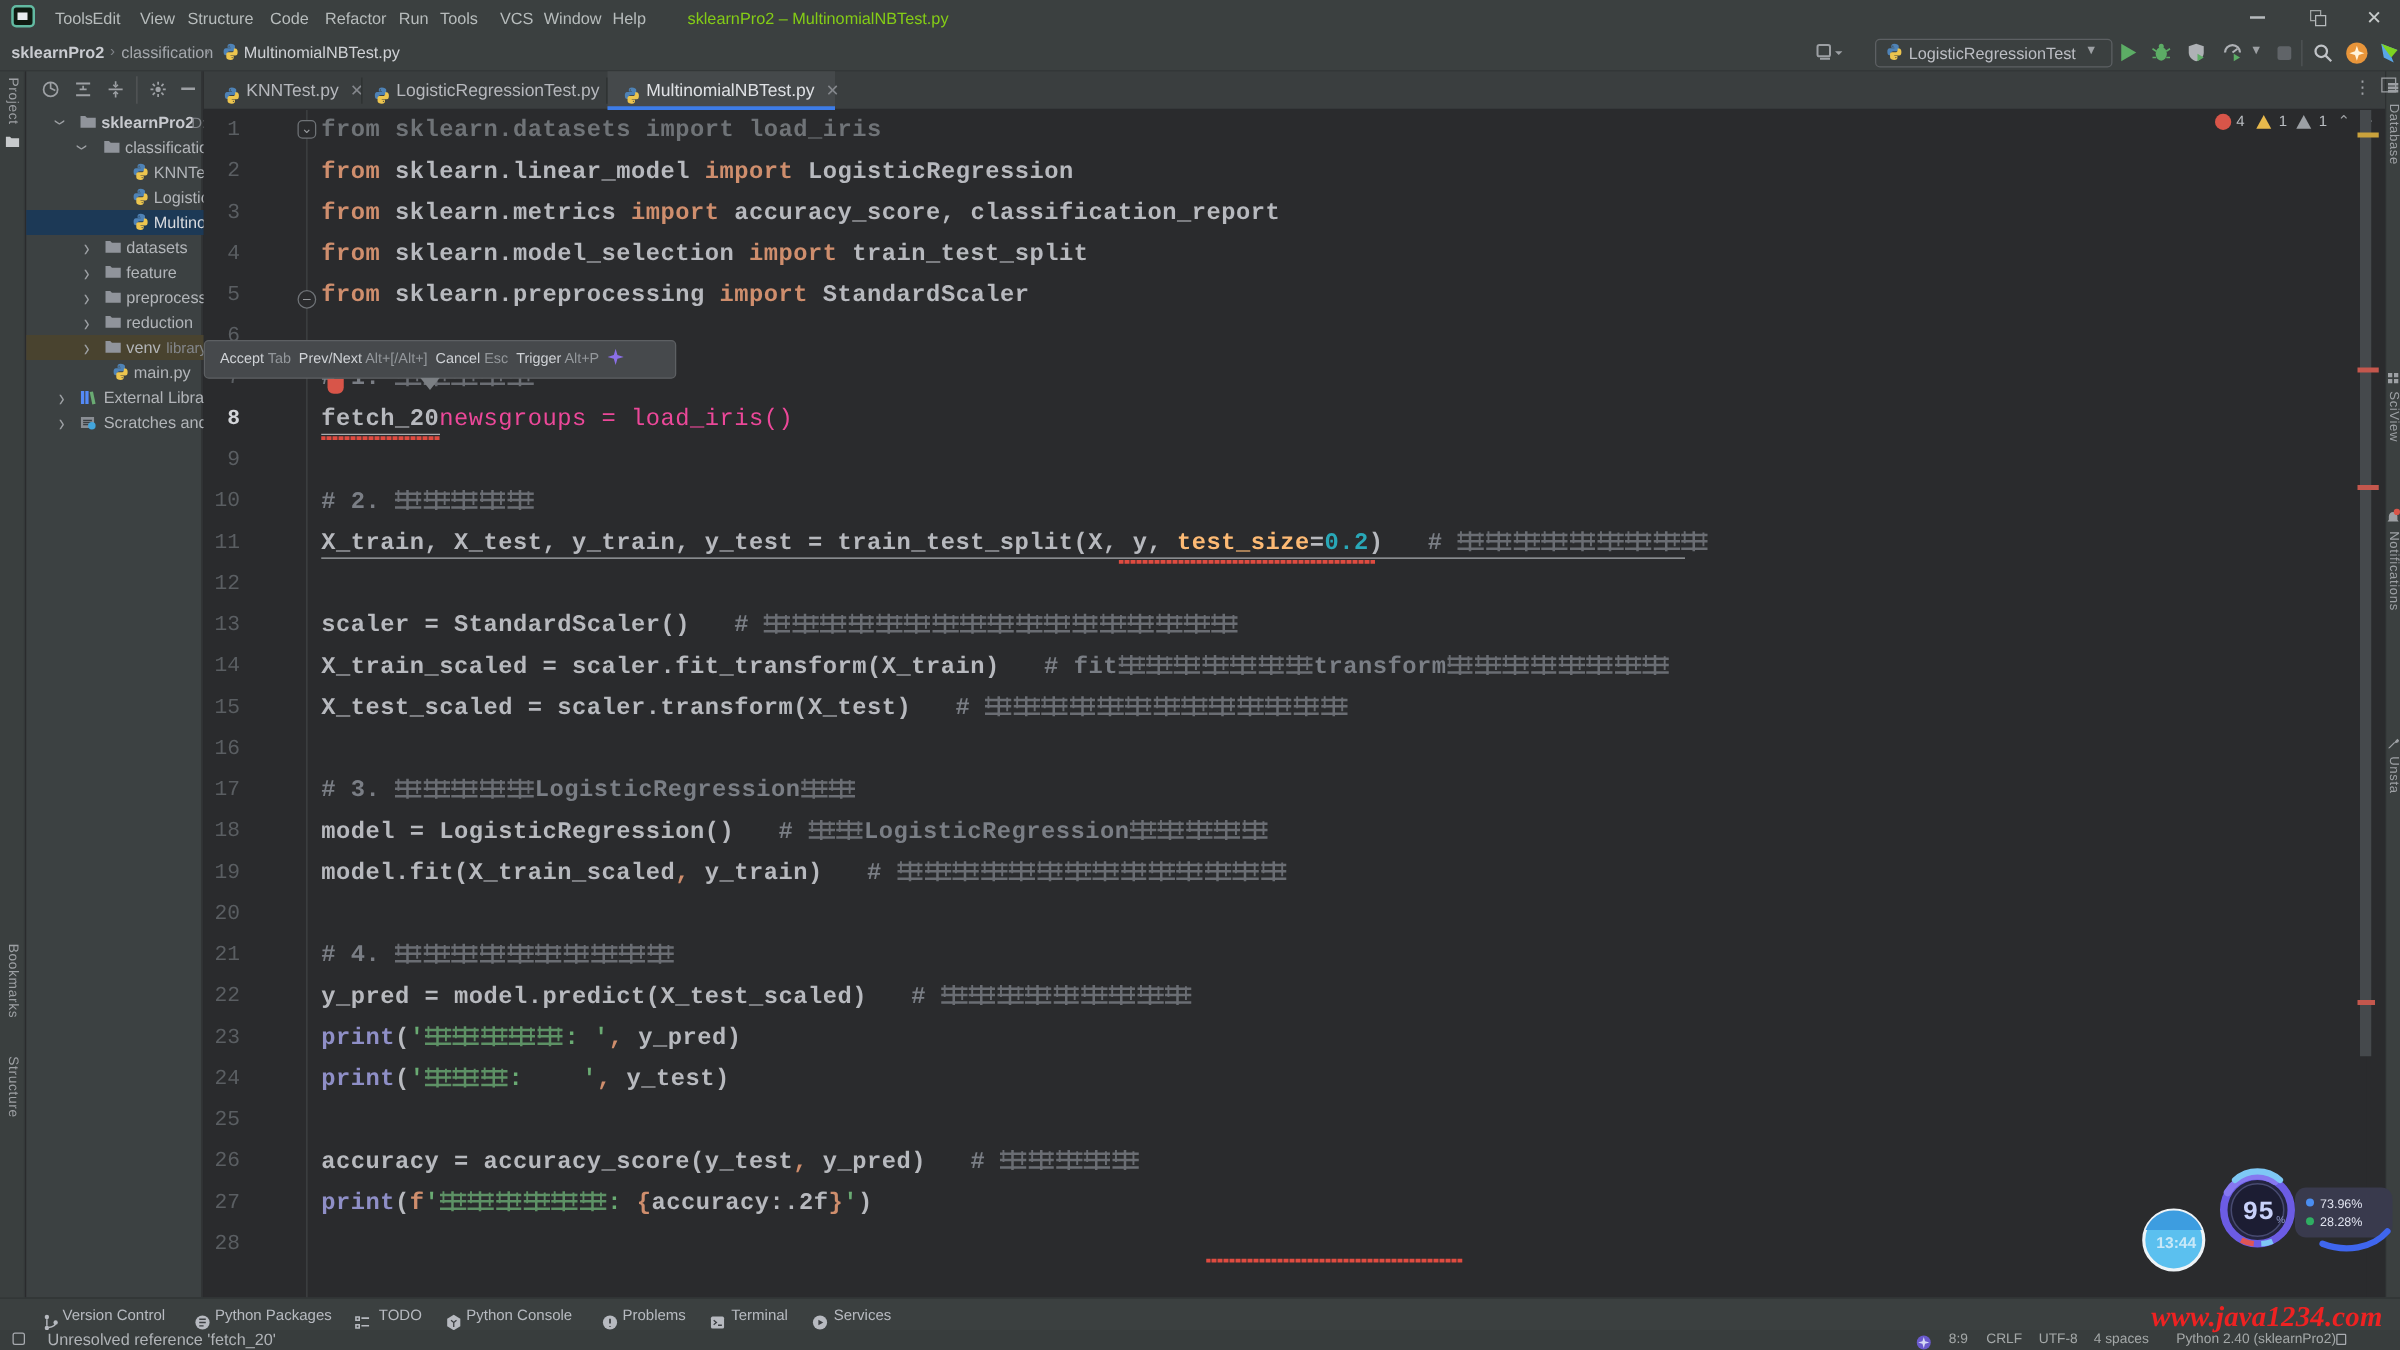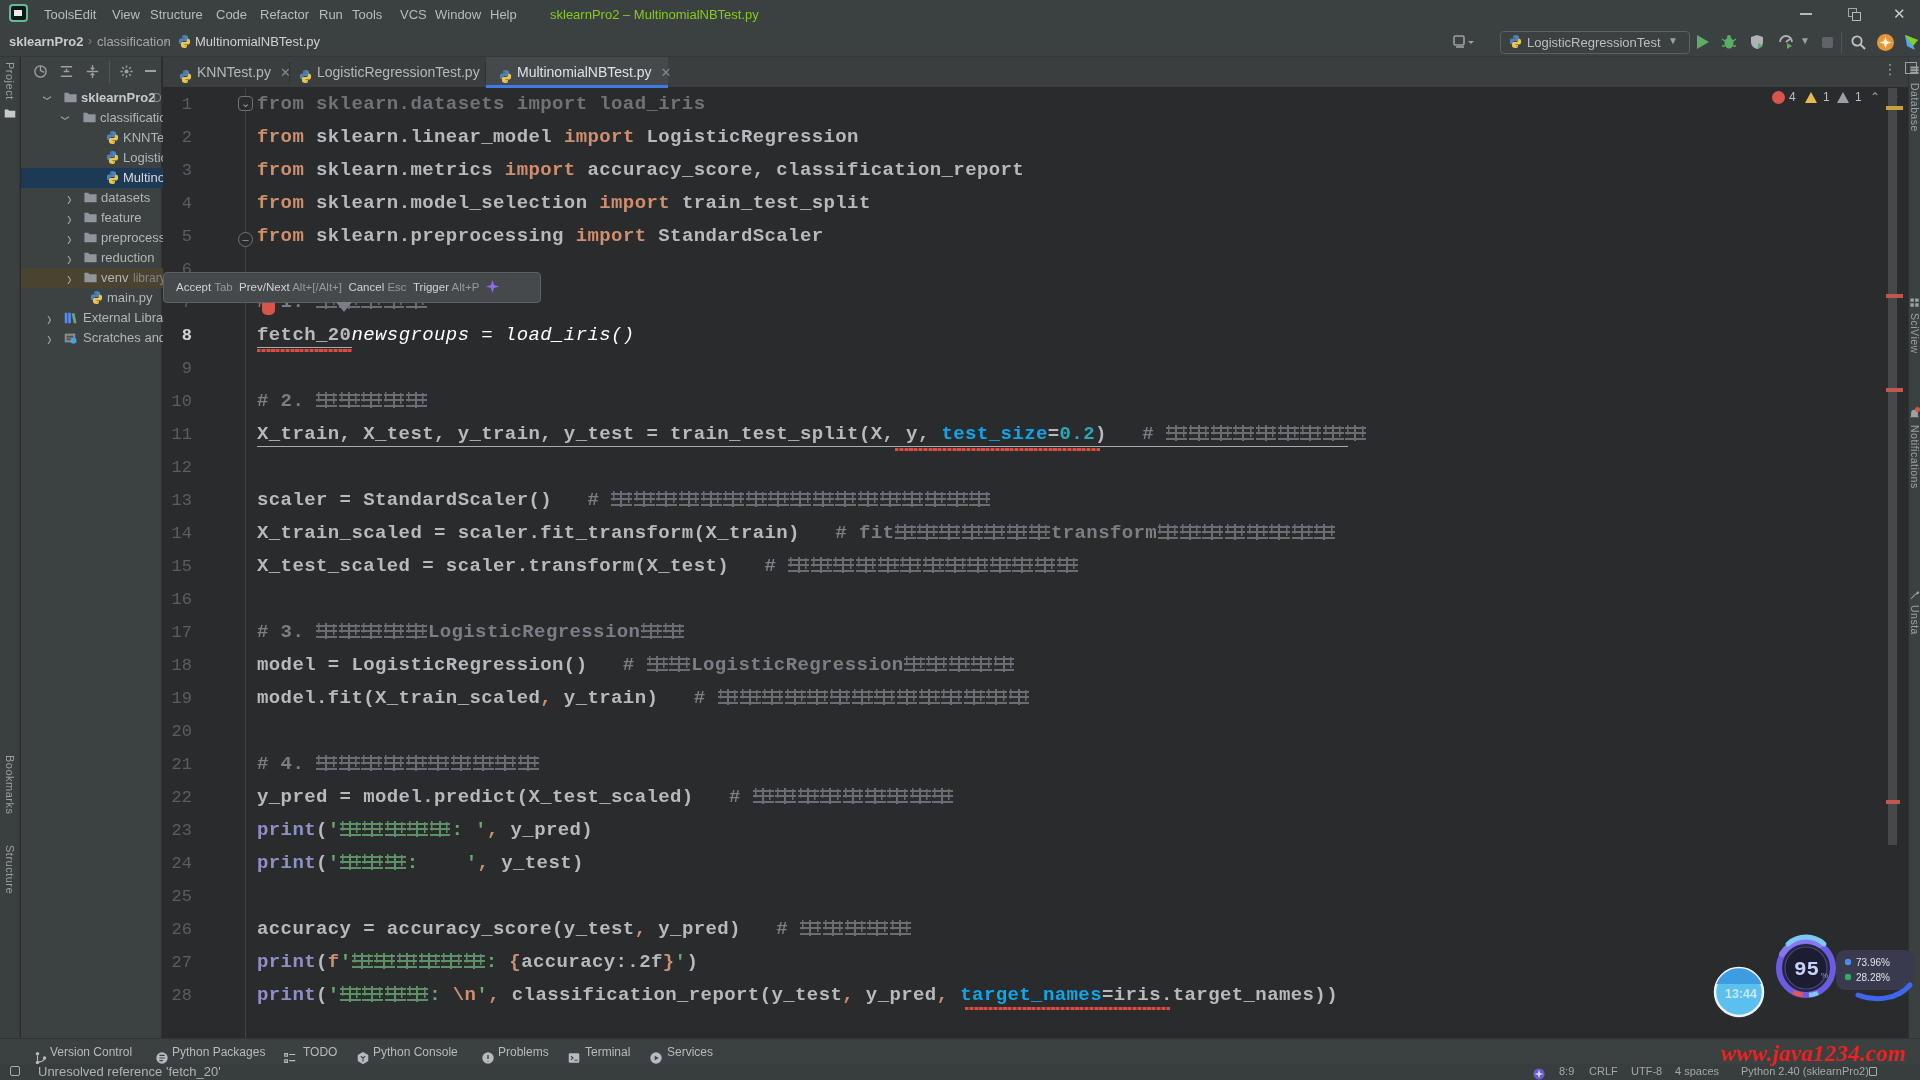--- a/index.html
+++ b/index.html
@@ -26,22 +26,22 @@
 .tab .x{color:#84878c;font-size:13px;margin-left:9px}
 #tab3{background:#45494b;color:#dfe1e5}
 #tab3:after{content:"";position:absolute;left:0;bottom:-1px;height:3px;width:100%;background:#3d7ce8}
 
 #editor{position:absolute;left:163px;top:88px;width:1730px;height:950px;background:#2a2b2d}
 .gn{position:absolute;left:0;width:29px;text-align:right;font-family:"Liberation Mono",monospace;font-size:17px;line-height:33px;color:#5a5e62}
 .gn.cur{color:#d3d5d9;font-weight:bold}
 #gutline{position:absolute;left:82px;top:0;width:1px;height:950px;background:#404445}
 .cl{position:absolute;left:94px;height:33px;line-height:33px;white-space:pre;font-family:"Liberation Mono",monospace;font-size:19px;letter-spacing:0.4px;font-weight:bold;color:#b7b9be}
 .k{color:#cf8e6d}.c{color:#7a7e85}.s{color:#6aab73}.b{color:#8f8fc7}
-.n{color:#29a8b8}.kw{color:#0ea5e9}.o{color:#cf8e6d}
-.dim{color:#6f7377}.g{color:#ffffff;font-style:italic;font-weight:normal}
+.n{color:#29a8b8}.kw{color:#fdba74}.o{color:#cf8e6d}
+.dim{color:#6f7377}.g{color:#ec4899;font-weight:normal}
 .cj{display:inline-block;width:20.8px;height:16px;margin:0 1.2px 0 0.4px;vertical-align:-2px;opacity:.8;
  background:linear-gradient(currentColor,currentColor) 48% 0/2px 100%,
   linear-gradient(currentColor,currentColor) 0 15%/100% 2px,
   linear-gradient(currentColor,currentColor) 0 52%/100% 2px,
   linear-gradient(currentColor,currentColor) 0 92%/100% 2px,
   linear-gradient(currentColor,currentColor) 10% 0/1.5px 60%,
   linear-gradient(currentColor,currentColor) 85% 30%/1.5px 70%;
  background-repeat:no-repeat}
 .uline{position:absolute;height:1px;background:#a8acaf}
 .wavy{position:absolute;height:2.5px;background:repeating-linear-gradient(90deg,#df4b40 0 3.2px,rgba(223,75,64,.5) 3.2px 4.8px)}
@@ -335,21 +335,20 @@
 <div class="cl" style="top:561px">model = LogisticRegression()   <span class="c"># <i class="cj"></i><i class="cj"></i>LogisticRegression<i class="cj"></i><i class="cj"></i><i class="cj"></i><i class="cj"></i><i class="cj"></i></span></div>
 <div class="cl" style="top:594px">model.fit(X_train_scaled<span class="o">,</span> y_train)   <span class="c"># <i class="cj"></i><i class="cj"></i><i class="cj"></i><i class="cj"></i><i class="cj"></i><i class="cj"></i><i class="cj"></i><i class="cj"></i><i class="cj"></i><i class="cj"></i><i class="cj"></i><i class="cj"></i><i class="cj"></i><i class="cj"></i></span></div>
 <div class="cl" style="top:627px"></div>
 <div class="cl" style="top:660px"><span class="c"># 4. <i class="cj"></i><i class="cj"></i><i class="cj"></i><i class="cj"></i><i class="cj"></i><i class="cj"></i><i class="cj"></i><i class="cj"></i><i class="cj"></i><i class="cj"></i></span></div>
 <div class="cl" style="top:693px">y_pred = model.predict(X_test_scaled)   <span class="c"># <i class="cj"></i><i class="cj"></i><i class="cj"></i><i class="cj"></i><i class="cj"></i><i class="cj"></i><i class="cj"></i><i class="cj"></i><i class="cj"></i></span></div>
 <div class="cl" style="top:726px"><span class="b">print</span>(<span class="s">'<i class="cj"></i><i class="cj"></i><i class="cj"></i><i class="cj"></i><i class="cj"></i>: '</span><span class="o">,</span> y_pred)</div>
 <div class="cl" style="top:759px"><span class="b">print</span>(<span class="s">'<i class="cj"></i><i class="cj"></i><i class="cj"></i>:    '</span><span class="o">,</span> y_test)</div>
 <div class="cl" style="top:792px"></div>
 <div class="cl" style="top:825px">accuracy = accuracy_score(y_test<span class="o">,</span> y_pred)   <span class="c"># <i class="cj"></i><i class="cj"></i><i class="cj"></i><i class="cj"></i><i class="cj"></i></span></div>
 <div class="cl" style="top:858px"><span class="b">print</span>(<span class="k">f</span><span class="s">'<i class="cj"></i><i class="cj"></i><i class="cj"></i><i class="cj"></i><i class="cj"></i><i class="cj"></i>: </span><span class="o">{</span>accuracy:.2f<span class="o">}</span><span class="s">'</span>)</div>
-<div class="cl" style="top:891px"><span class="b">print</span>(<span class="s">'<i class="cj"></i><i class="cj"></i><i class="cj"></i><i class="cj"></i>: <span class="k">\n</span>'</span><span class="o">,</span> classification_report(y_test<span class="o">,</span> y_pred<span class="o">,</span> <span class="kw">target_names</span>=iris.target_names))</div>
     <div class="fold" style="top:8px">⌄</div>
     <div class="fold" style="top:144px;border-radius:50%">–</div>
     <div class="uline" style="left:94px;top:259px;width:95px"></div>
     <div class="wavy" style="left:94px;top:261px;width:95px"></div>
     <div class="uline" style="left:94px;top:358px;width:1091px"></div>
     <div class="wavy" style="left:732px;top:360px;width:205px"></div>
     <div class="wavy" style="left:802px;top:919px;width:205px"></div>
     <div style="position:absolute;left:1609px;top:2px;height:16px;font-size:12px;color:#babdc2">
 <span style="position:absolute;left:0;width:13px;height:13px;border-radius:50%;background:#d85549;top:1px"></span>
 <span style="position:absolute;left:17px">4</span>

